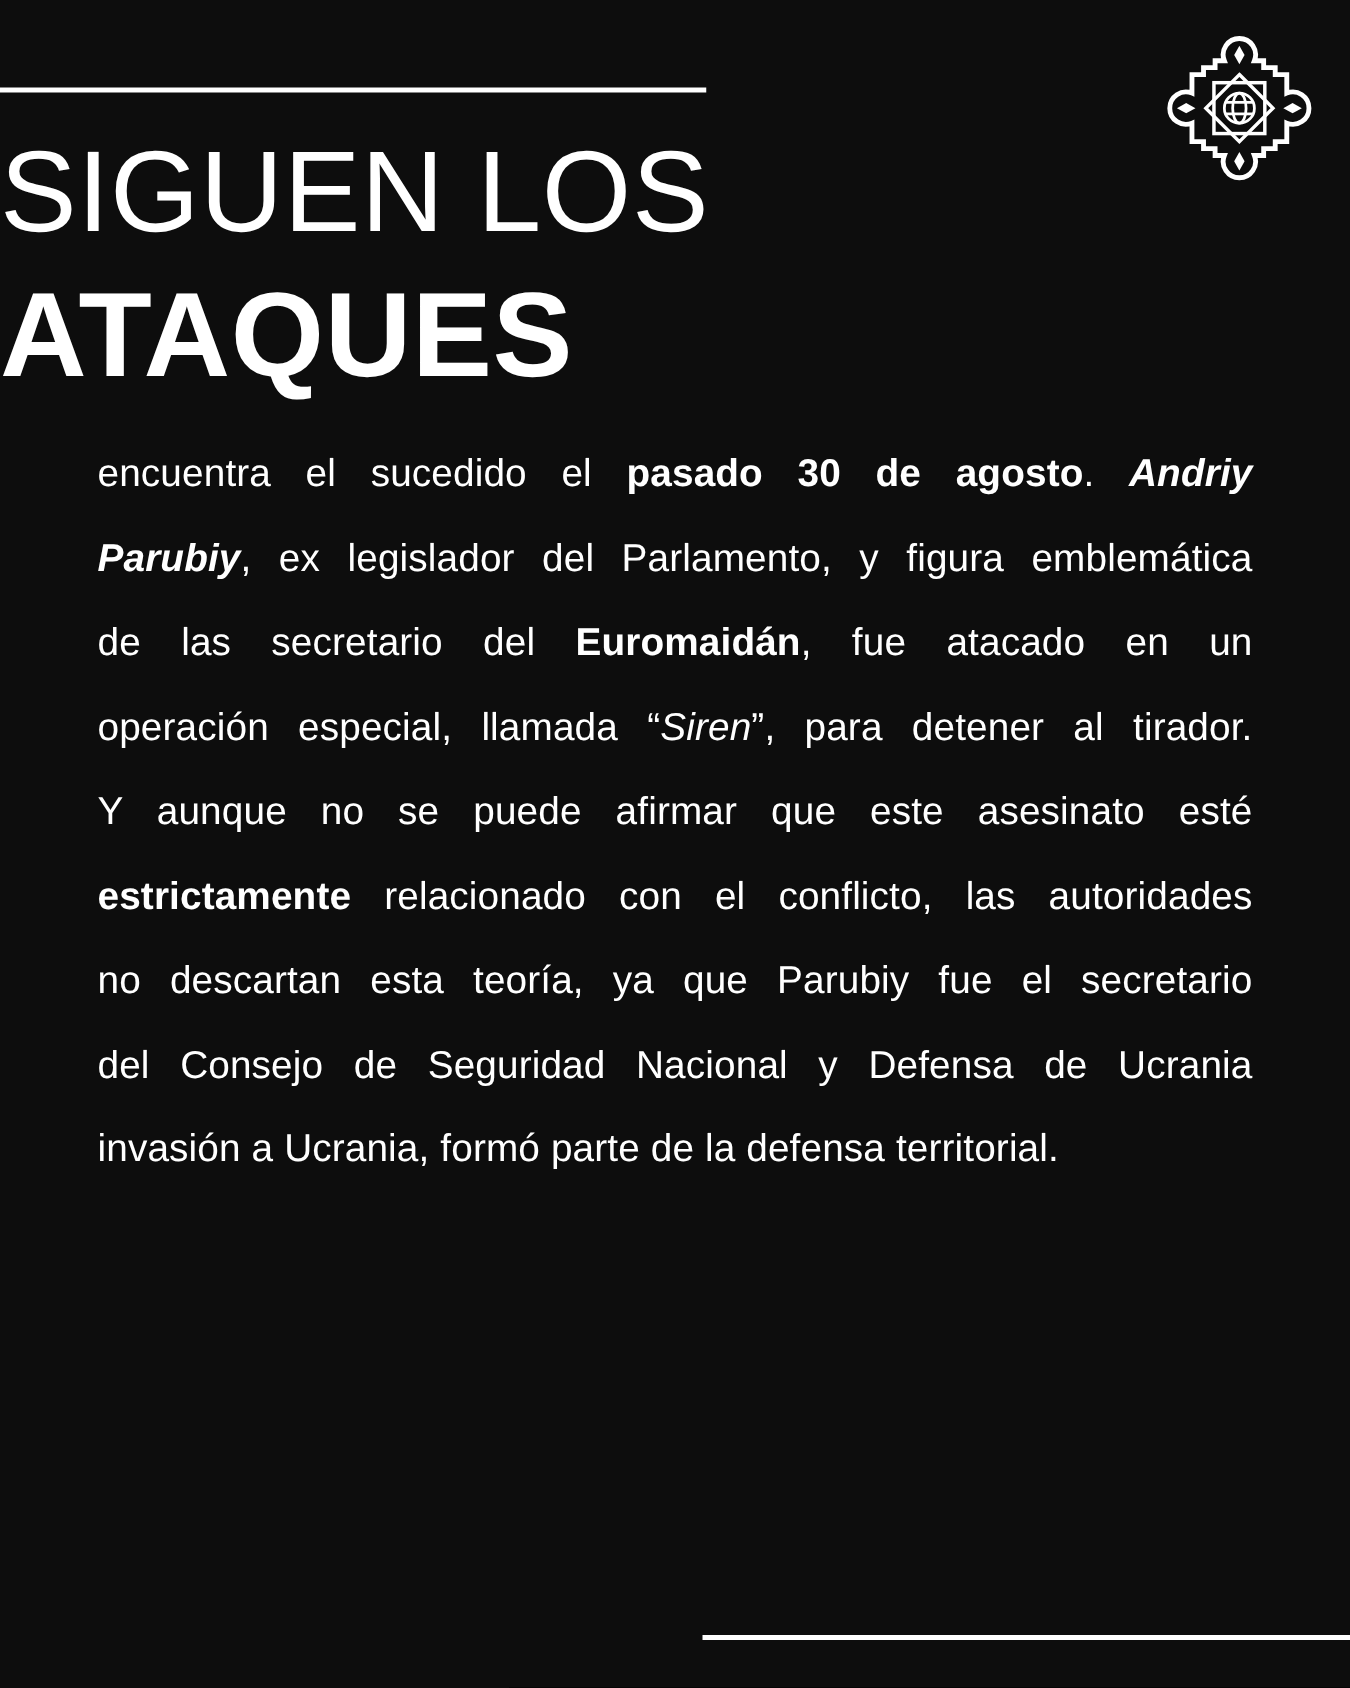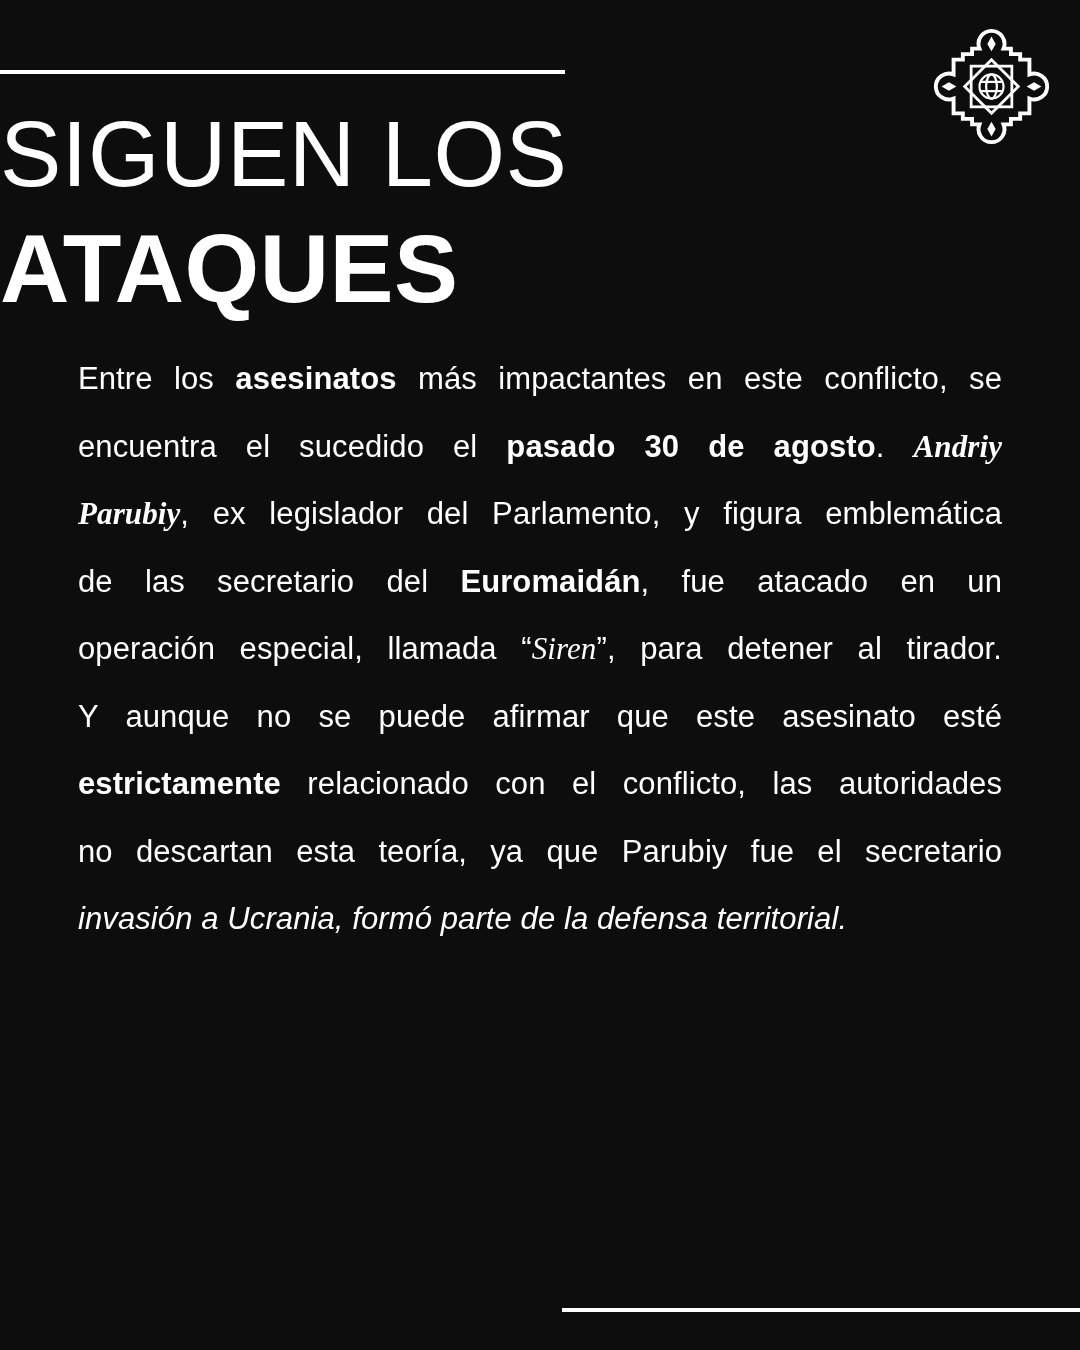--- a/index.html
+++ b/index.html
@@ -63,24 +63,23 @@
     line-height: 67.5px;
     letter-spacing: 0.1px;
   }
   .body-line {
     text-align: justify;
     text-align-last: justify;
   }
   .body-line.body-line-last {
     text-align: center;
     text-align-last: left;
-    font-style: italic;
   }
   .body-line span.b { font-weight: 700; }
-  .body-line span.i { font-style: italic; font-family: Liberation Serif, serif; }
+  .body-line span.i { font-style: italic; }
 
   .source {
     position: absolute;
     left: 0;
     top: 1238px;
     width: 100%;
     text-align: center;
     font-size: 19px;
     font-style: italic;
     line-height: 28px;
@@ -124,27 +123,27 @@
       </g>
     </svg>
   </div>
 
   <h1 class="title">
     <span class="line1">SIGUEN LOS</span>
     <span class="line2">ATAQUES</span>
   </h1>
 
   <div class="body-text">
-      <div class="body-line"><span>Entre los </span><span class="b">asesinatos</span><span> más impactantes en este conflicto, se</span></div>
       <div class="body-line"><span>encuentra el sucedido el </span><span class="b">pasado 30 de agosto</span><span>. </span><span class="b i">Andriy</span></div>
       <div class="body-line"><span class="b i">Parubiy</span><span>, ex legislador del Parlamento, y figura emblemática</span></div>
       <div class="body-line"><span>de las secretario del </span><span class="b">Euromaidán</span><span>, fue atacado en un</span></div>
       <div class="body-line"><span>operación especial, llamada “</span><span class="i">Siren</span><span>”, para detener al tirador.</span></div>
       <div class="body-line"><span>Y aunque no se puede afirmar que este asesinato esté</span></div>
       <div class="body-line"><span class="b">estrictamente</span><span> relacionado con el conflicto, las autoridades</span></div>
       <div class="body-line"><span>no descartan esta teoría, ya que Parubiy fue el secretario</span></div>
+      <div class="body-line"><span>del Consejo de Seguridad Nacional y Defensa de Ucrania</span></div>
       <div class="body-line body-line-last"><span>invasión a Ucrania, formó parte de la defensa territorial.</span></div>
     </div>
 
 
   <div class="divider bottom"></div>
 
 </div>
 
 </body></html>

